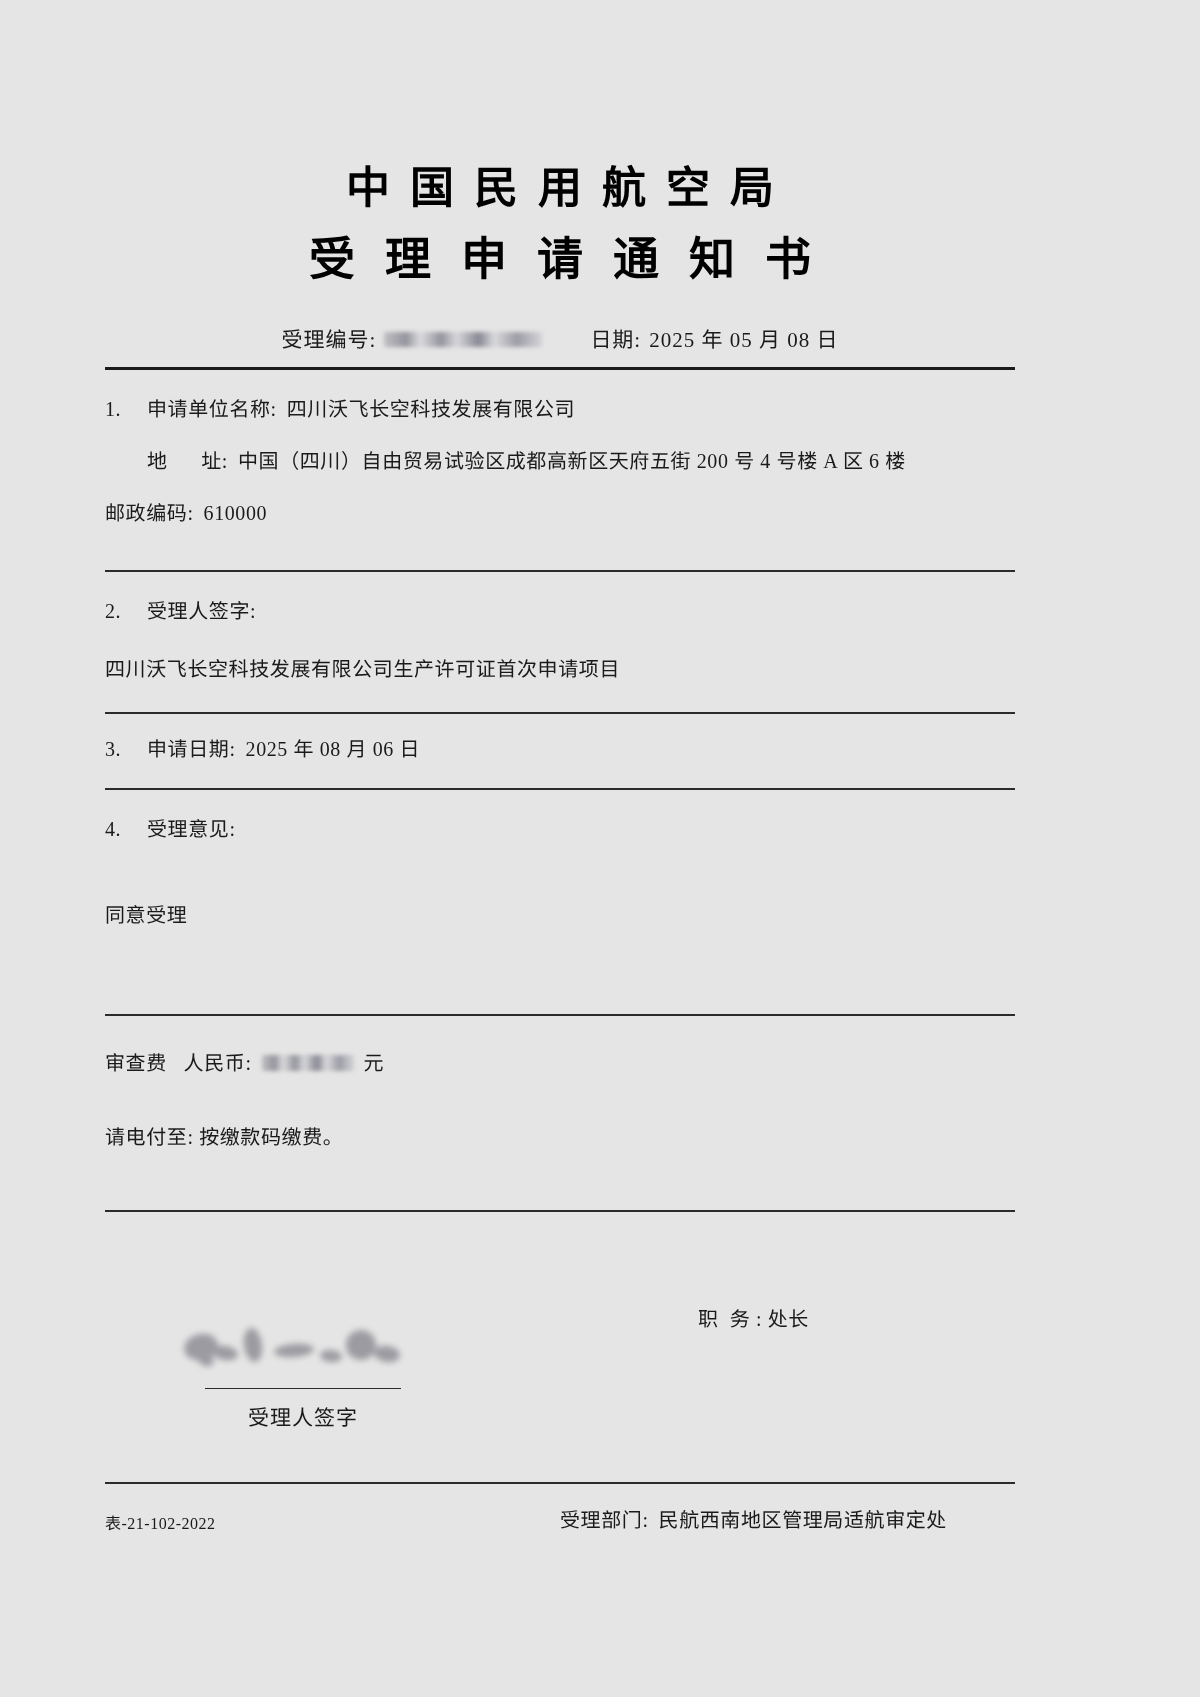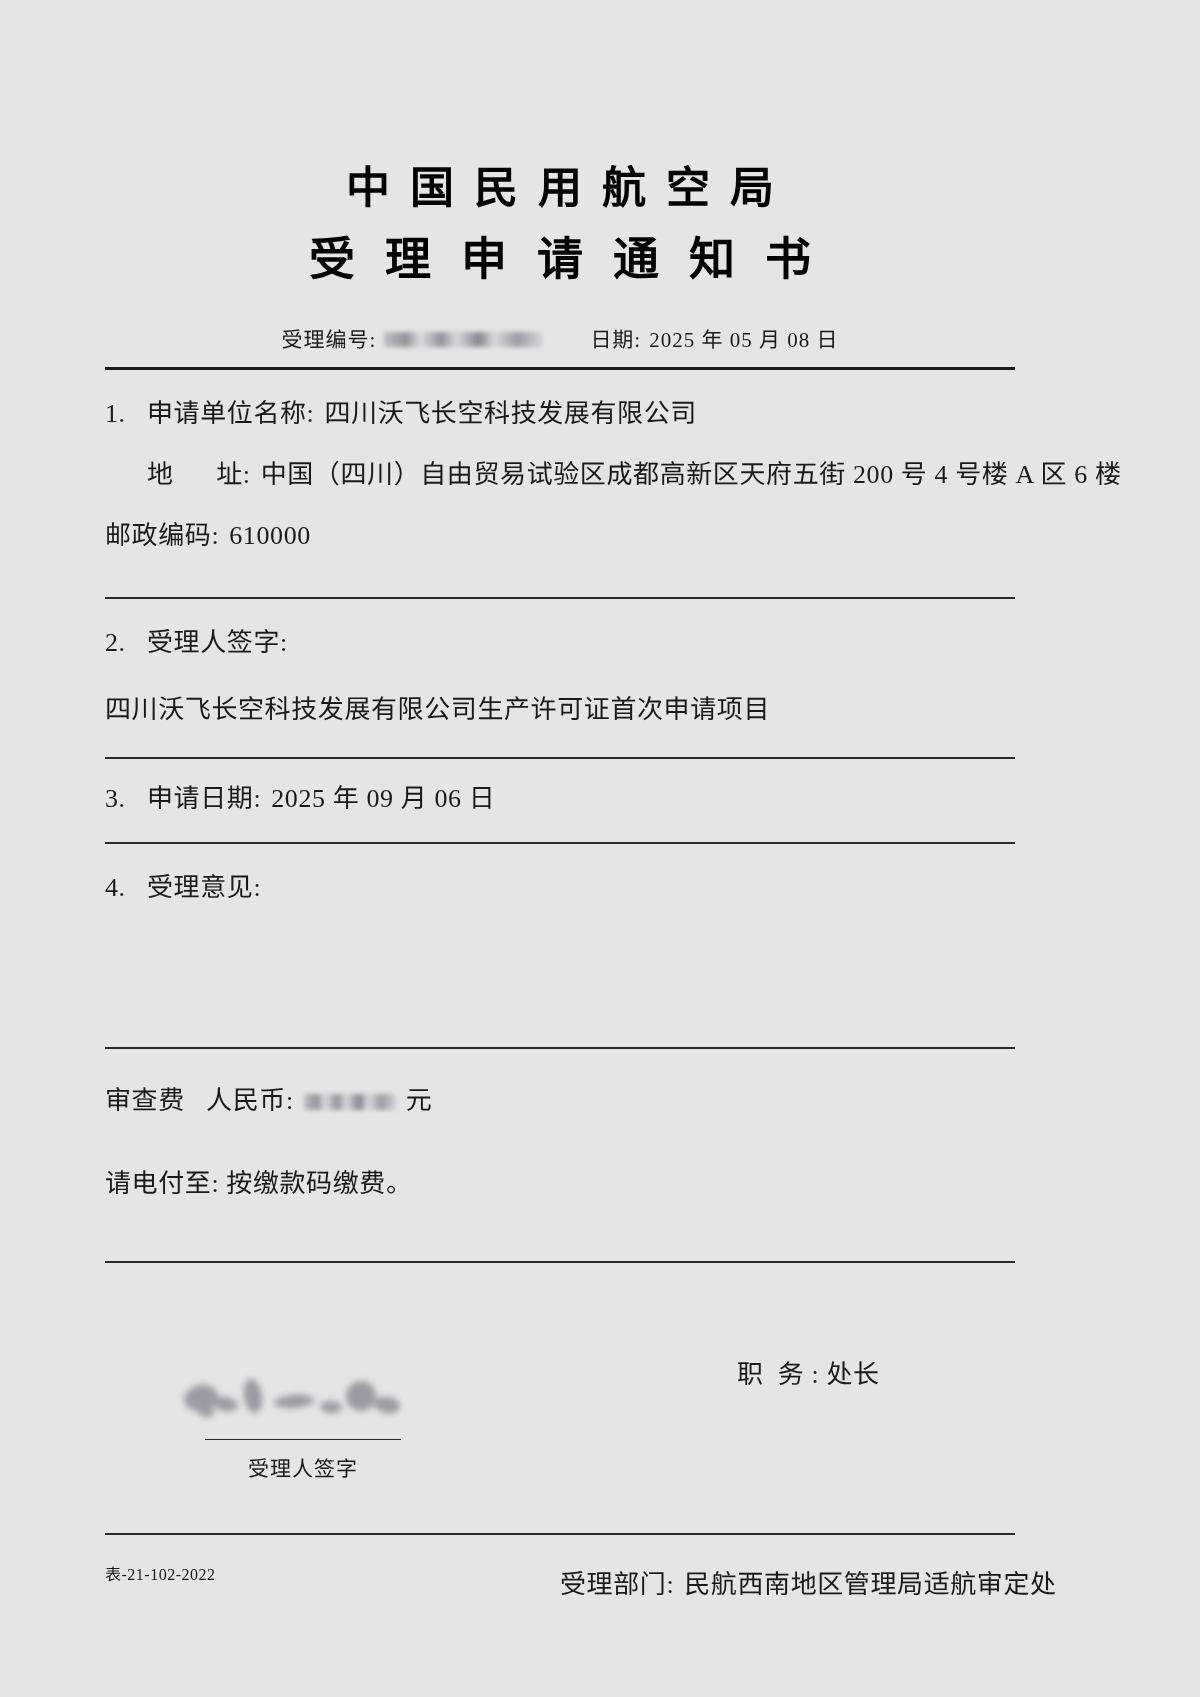--- a/index.html
+++ b/index.html
@@ -94,21 +94,21 @@
   }
   .rule-thick {
     border-top: 3px solid #1b1b1b;
   }
   .rule-med {
     border-top: 2px solid #2b2b2b;
   }
 
   
   .row {
-    font-size: 26px;
+    font-size: 20px;
     line-height: 1.5;
     letter-spacing: 0.6px;
     white-space: pre;
   }
   .sec-num {
     display: inline-block;
     width: 42px;
   }
   .indent-1 { padding-left: 42px; }
 
@@ -234,32 +234,33 @@
       <div class="sp-28"></div>
 
       <div class="row">四川沃飞长空科技发展有限公司生产许可证首次申请项目</div>
       <div class="sp-14"></div>
     </div>
 
     <hr class="rule rule-med">
 
     <div class="block">
       <div class="sp-6"></div>
-      <div class="row"><span class="sec-num">3.</span><span>申请日期:</span><span style="padding-left:10px">2025 年 09 月 06 日</span></div>
+      <div class="row"><span class="sec-num">3.</span><span>申请日期:</span><span style="padding-left:10px">2025 年 08 月 06 日</span></div>
       <div class="sp-10"></div>
     </div>
 
     <hr class="rule rule-med">
 
     <div class="block">
       <div class="sp-10"></div>
       <div class="row"><span class="sec-num">4.</span><span>受理意见:</span></div>
 
       <div class="sp-56"></div>
 
+      <div class="row">同意受理</div>
 
       <div class="sp-70"></div>
     </div>
 
     <hr class="rule rule-med">
 
     <div class="block">
       <div class="sp-18"></div>
       <div class="row"><span>审查费   人民币:</span><span class="redact redact-fee"></span><span>元</span></div>
 

